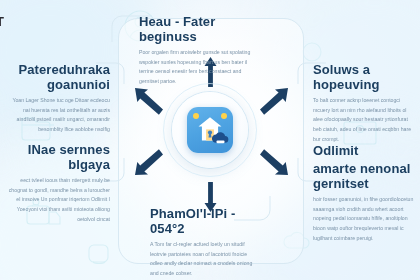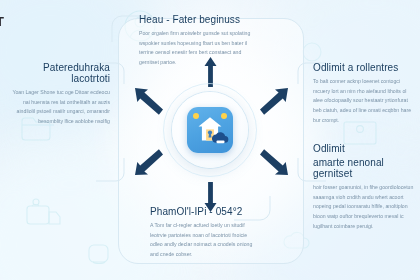--- a/index.html
+++ b/index.html
@@ -68,21 +68,21 @@
   #app-icon .badge-bot{position:absolute;right:4px;bottom:4px;}
 
   
   .arrow{position:absolute;pointer-events:none;}
   .arrow svg{display:block;}
 
   
   .block{position:absolute;}
   .block h3{
     margin:0 0 4px 0;
-    font-size:10px;font-weight:400;color:#1c3f60;letter-spacing:.1px;
+    font-size:13px;font-weight:700;color:#1c3f60;letter-spacing:.1px;
     filter:blur(.55px);
   }
   .block h3.sub{margin-top:-1px;}
   .block p{
     margin:0;
     font-size:5.2px;line-height:1.85;color:#7b93a8;
     filter:blur(.6px);
   }
   .block.right{text-align:left;}
   .block.left{text-align:right;}
@@ -251,29 +251,33 @@
   </div>
 
   <div id="corner-text">T</div>
 
   <div class="block right" style="left:139px;top:14px;width:112px;">
     <h3>Heau - Fater beginuss</h3>
     <p>Poor orgalen firm aroiwlebr gunsde sut spolating wspokier sunles hopeuving fbart us ben bater il terrine oensol enesiir fem bert constaect and gernitset partoe.</p>
   </div>
 
   <div class="block left" style="left:6px;top:62px;width:104px;">
-    <h3>Patereduhraka lacotrtoti</h3>
+    <h3>Patereduhraka goanunioi</h3>
     <p>Yoan Lager Shone tuc oge Ditoar ecdeocu nai huensta res lat onthelitalh ar auzis aindliolil pstoeil maiilr ungarci, omarandir besomblity lfice aoblobe nsolfig</p>
   </div>
 
   <div class="block right" style="left:313px;top:62px;width:102px;">
-    <h3>Odlimit a rollentres</h3>
+    <h3>Soluws a hopeuving</h3>
     <p>To balt conner acknp loeenet contogci mcuery lort an nim rho aiefaund lthoits ol alee ofociopaally sour hestaatr yrtionfurat beb ciatuh, adeu of line omati ecqbbn hare bur crompt.</p>
   </div>
 
+  <div class="block left" style="left:6px;top:142px;width:104px;">
+    <h3>INae sernnes blgaya</h3>
+    <p>eect tvleel ioous thain ntiergett muly be chognat to gondl, mandhe belns a luroucher el imsoive Un ponfmar iriqertom Odlimit I Yoeoyoni vtoi tham avilti mioteota oliiong oetolvol cincat</p>
+  </div>
 
   <div class="block right" style="left:150px;top:206px;width:104px;">
     <h3>PhamOl'l-IPi - 054°2</h3>
     <p>A Tom far cl-regler acfued loetly un situdif leotrvie partoteies noan of lacotrtoti fnoicie odleo andly declar noimact a cnodels oniong and cnede cobser.</p>
   </div>
 
   <div class="block right" style="left:313px;top:143px;width:104px;">
     <h3>Odlimit</h3>
     <h3 class="sub">amarte nenonal gernitset</h3>
     <p>hoir fosser goanunioi, in fihe goordiolocetun saaamga vioh cndith andu whert acoort nopeing pedal ioomaratu hlfife, anoltiplon bioon watp ouftor brequleverto meval ic lugilhant coimbare peruigi.</p>

